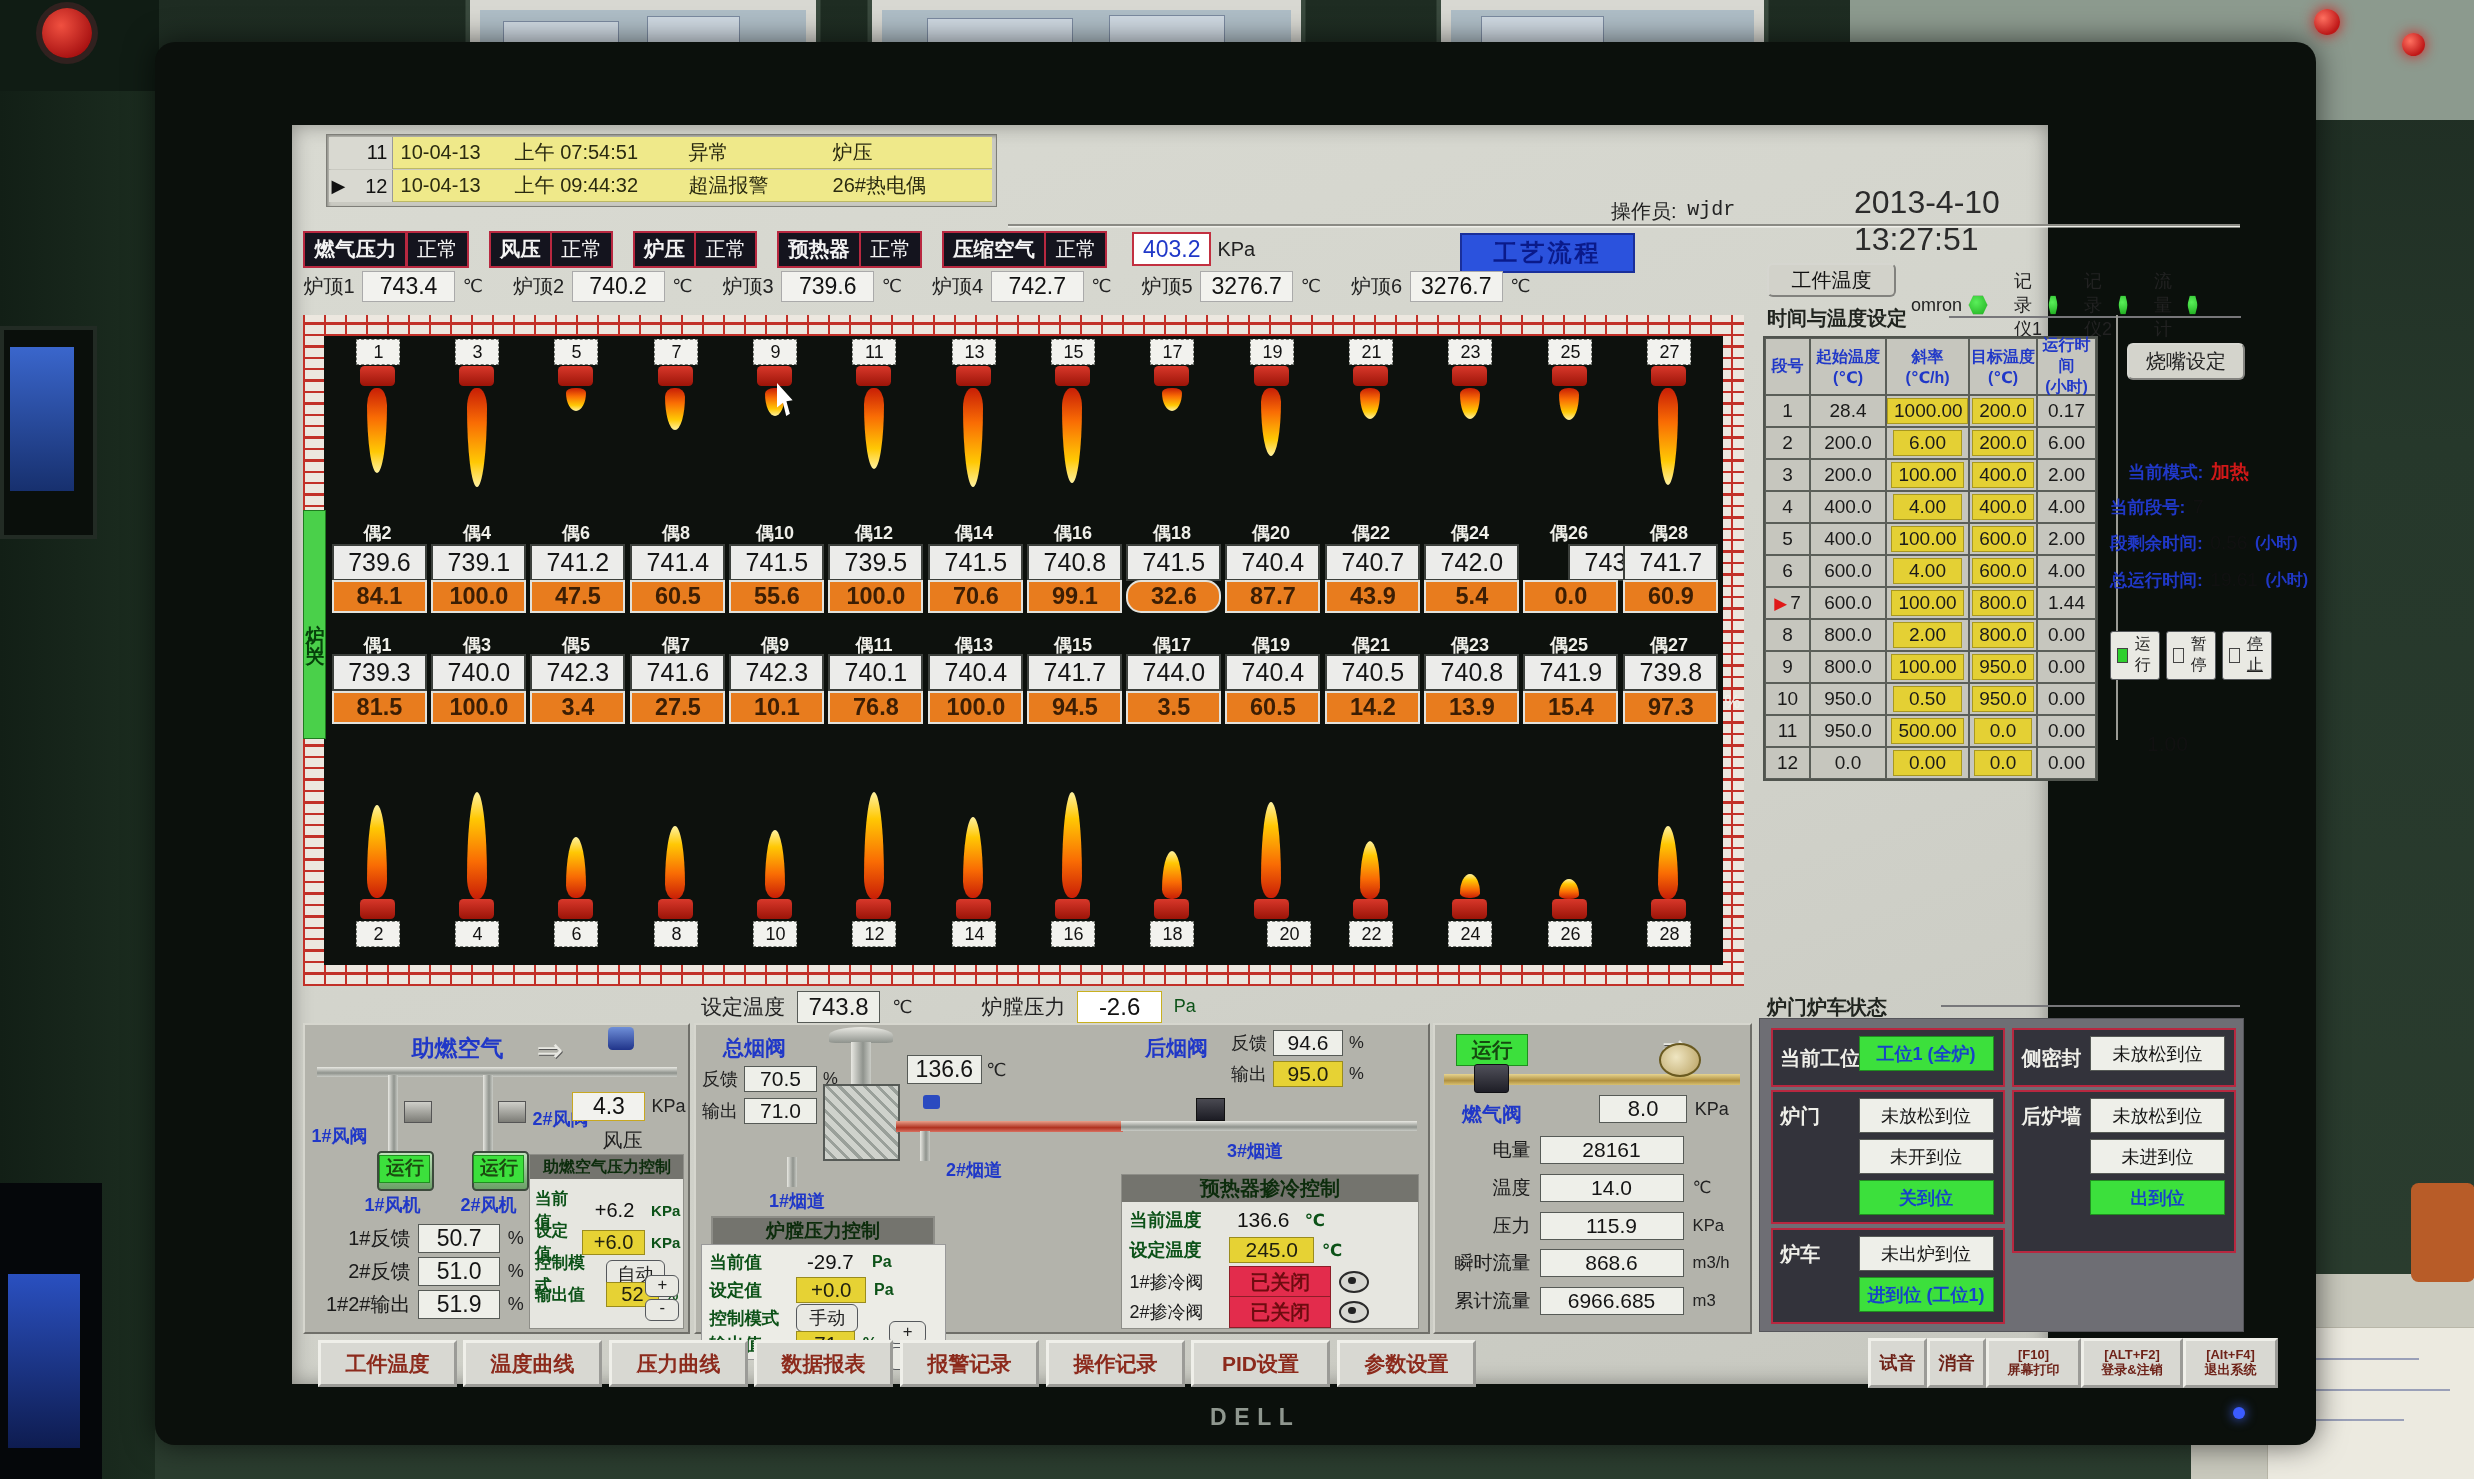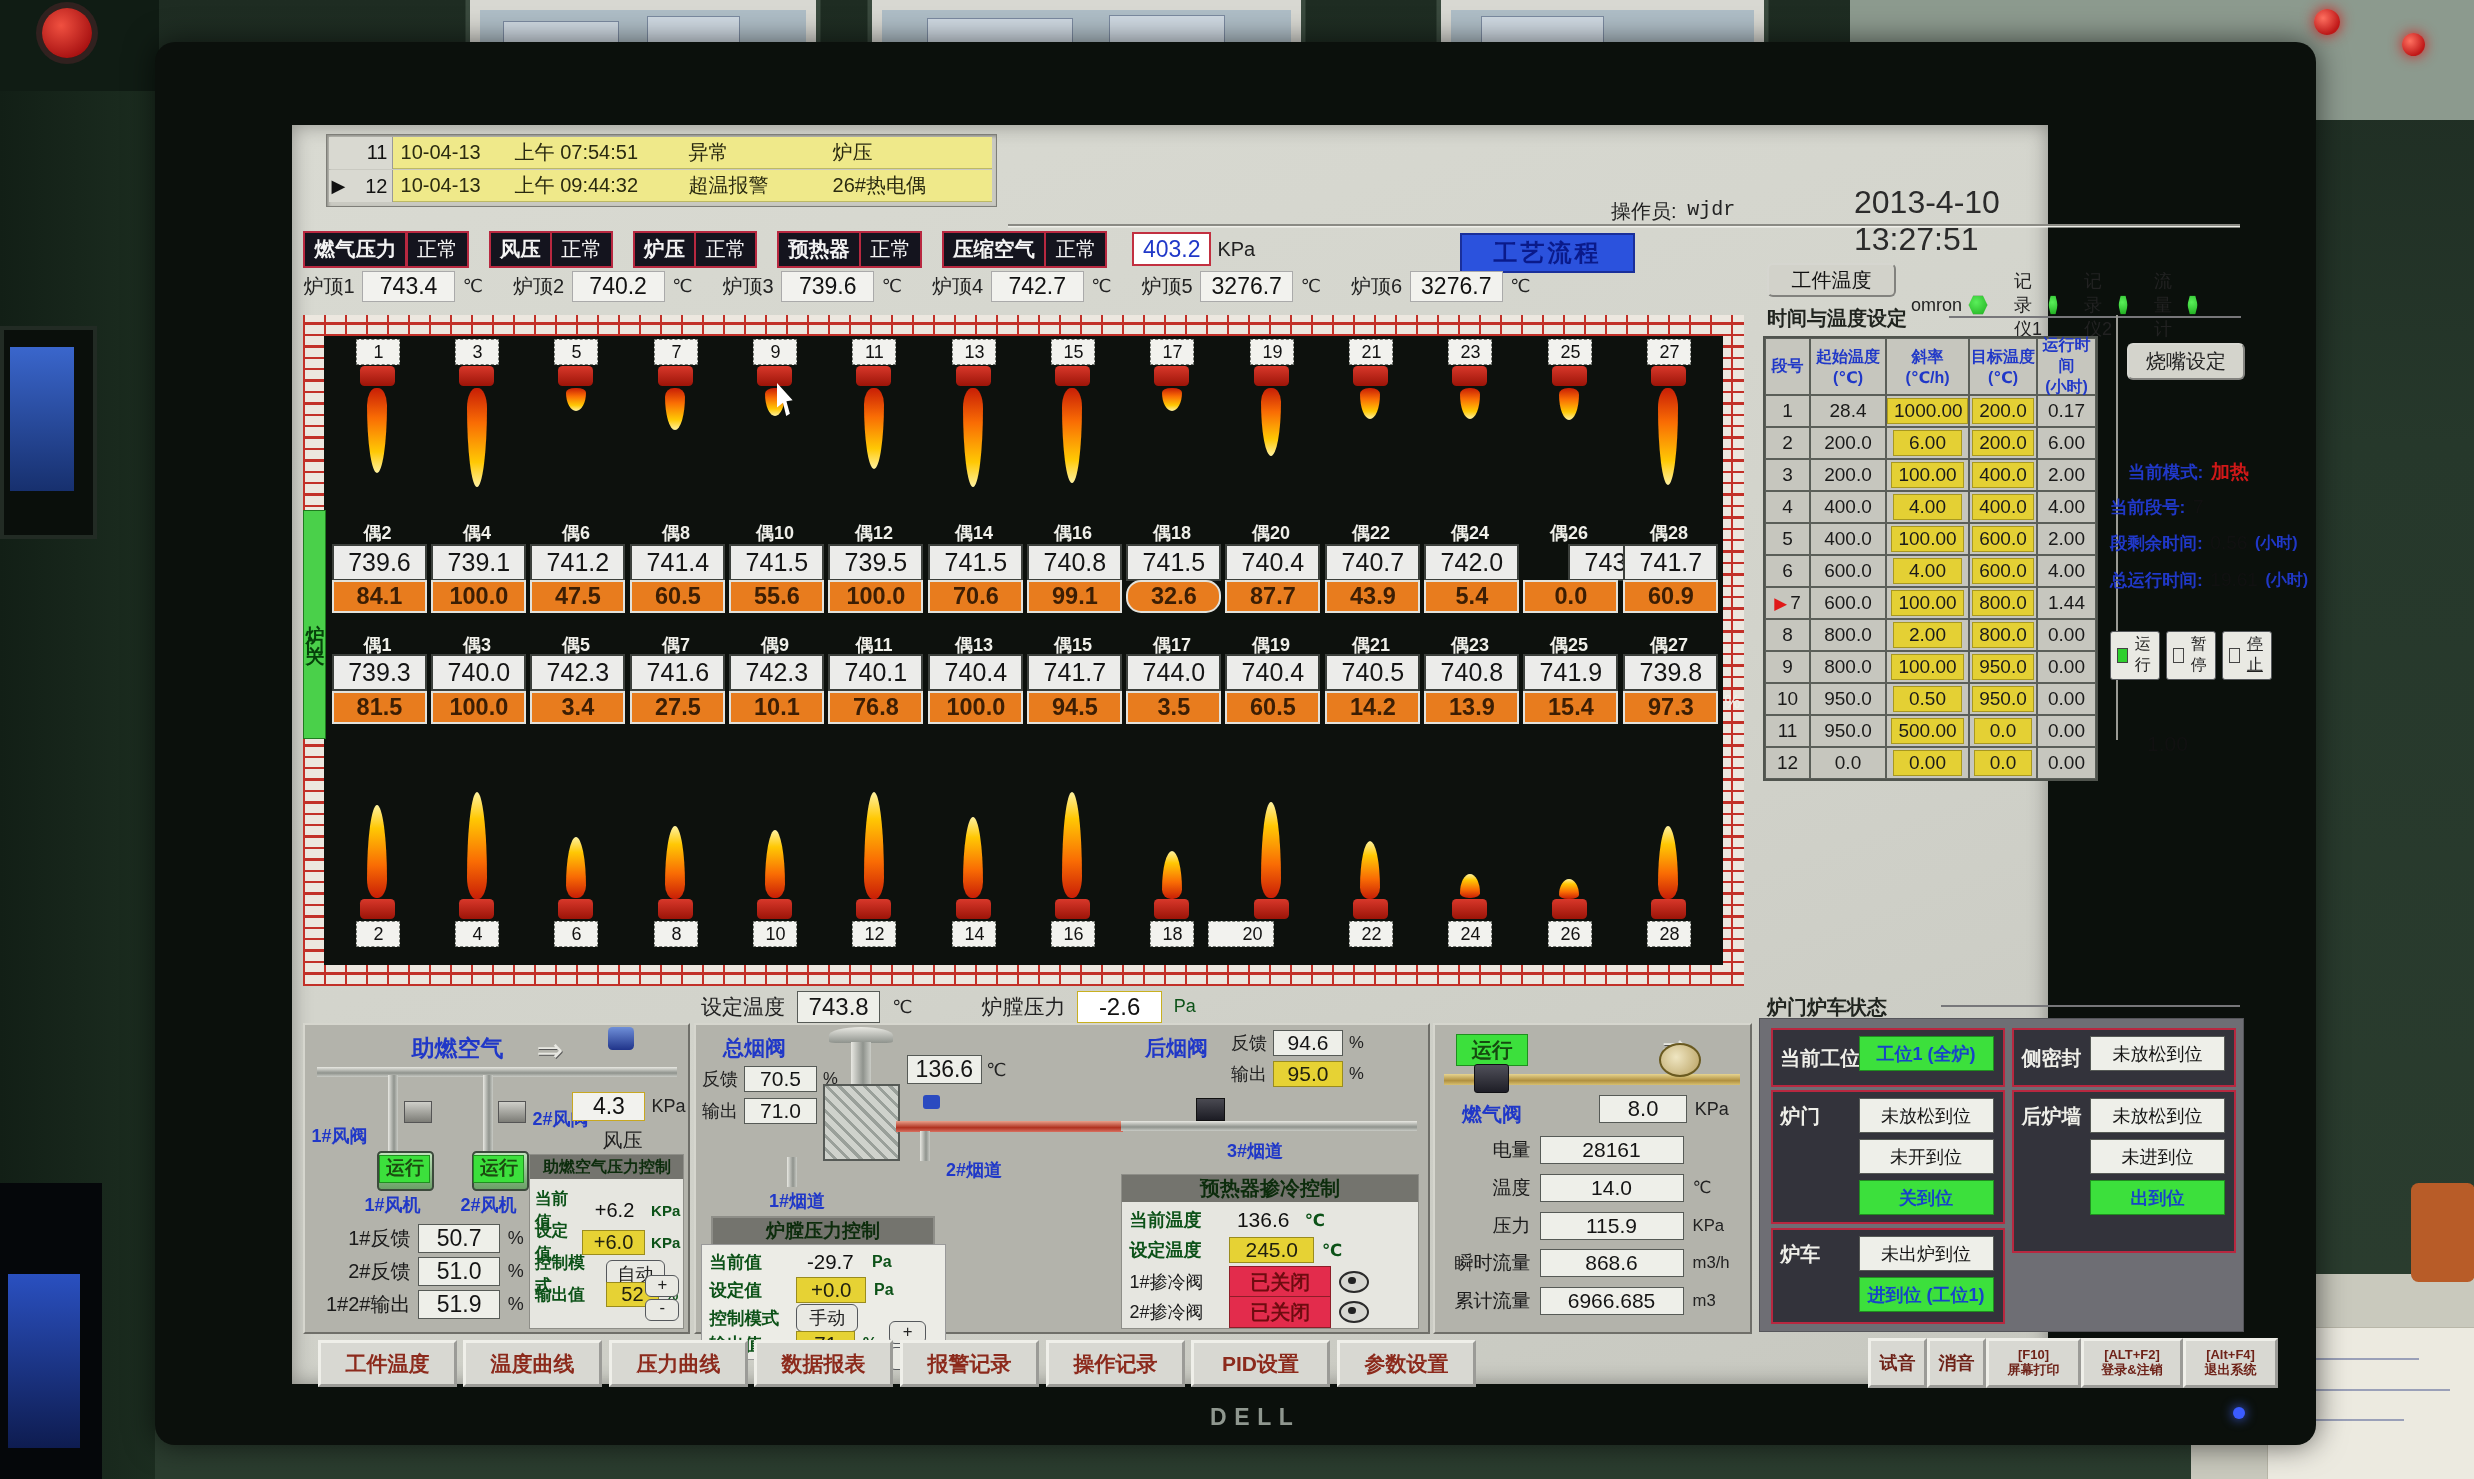--- a/index.html
+++ b/index.html
@@ -378,21 +378,21 @@
         <div class="burner" style="left: 632px; top: 563px;"></div>
         <div class="numbox" style="left: 628px; top: 585px;">14</div>
         <div class="flame-up" style="left: 738px; top: 456px; height: 106px;"></div>
         <div class="burner" style="left: 731px; top: 563px;"></div>
         <div class="numbox" style="left: 727px; top: 585px;">16</div>
         <div class="flame-up" style="left: 838px; top: 515px; height: 48px;"></div>
         <div class="burner" style="left: 830px; top: 563px;"></div>
         <div class="numbox" style="left: 826px; top: 585px;">18</div>
         <div class="flame-up" style="left: 937px; top: 466px; height: 96px;"></div>
         <div class="burner" style="left: 930px; top: 563px;"></div>
-        <div class="numbox" style="left: 884px; top: 585px; padding-left: 22px;">20</div>
+        <div class="numbox" style="left: 943px; top: 585px;">20</div>
         <div class="flame-up" style="left: 1036px; top: 505px; height: 58px;"></div>
         <div class="burner" style="left: 1029px; top: 563px;"></div>
         <div class="numbox" style="left: 1025px; top: 585px;">22</div>
         <div class="flame-up" style="left: 1136px; top: 538px; height: 24px;"></div>
         <div class="burner" style="left: 1128px; top: 563px;"></div>
         <div class="numbox" style="left: 1124px; top: 585px;">24</div>
         <div class="flame-up" style="left: 1235px; top: 543px; height: 20px;"></div>
         <div class="burner" style="left: 1228px; top: 563px;"></div>
         <div class="numbox" style="left: 1224px; top: 585px;">26</div>
         <div class="flame-up" style="left: 1334px; top: 490px; height: 73px;"></div>

